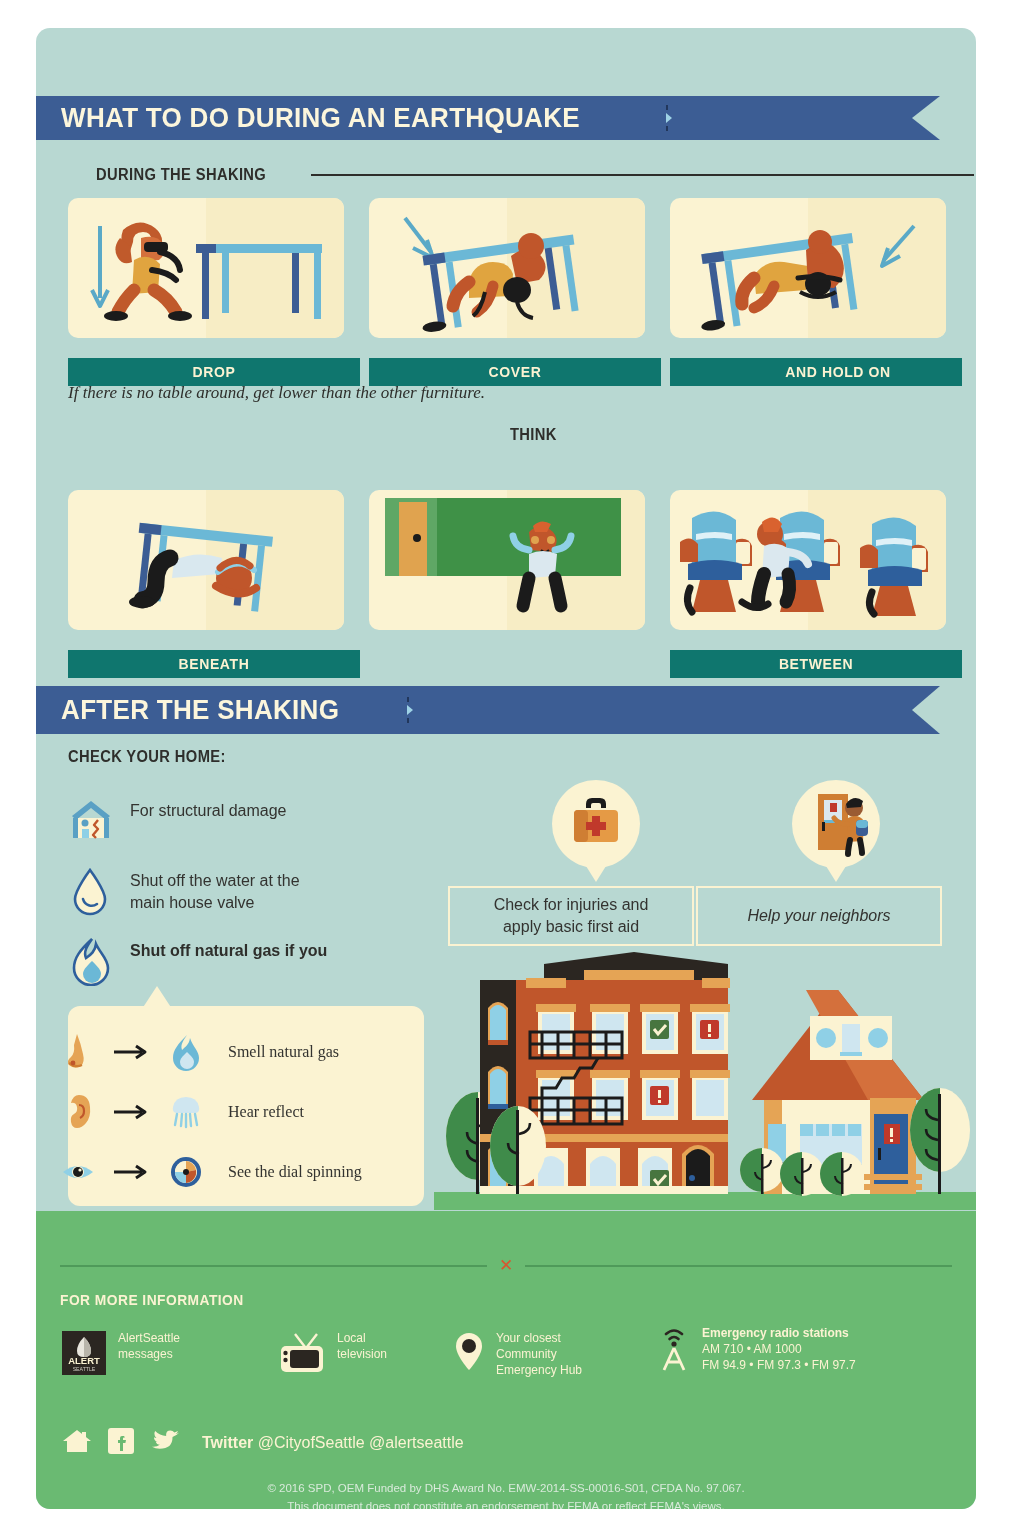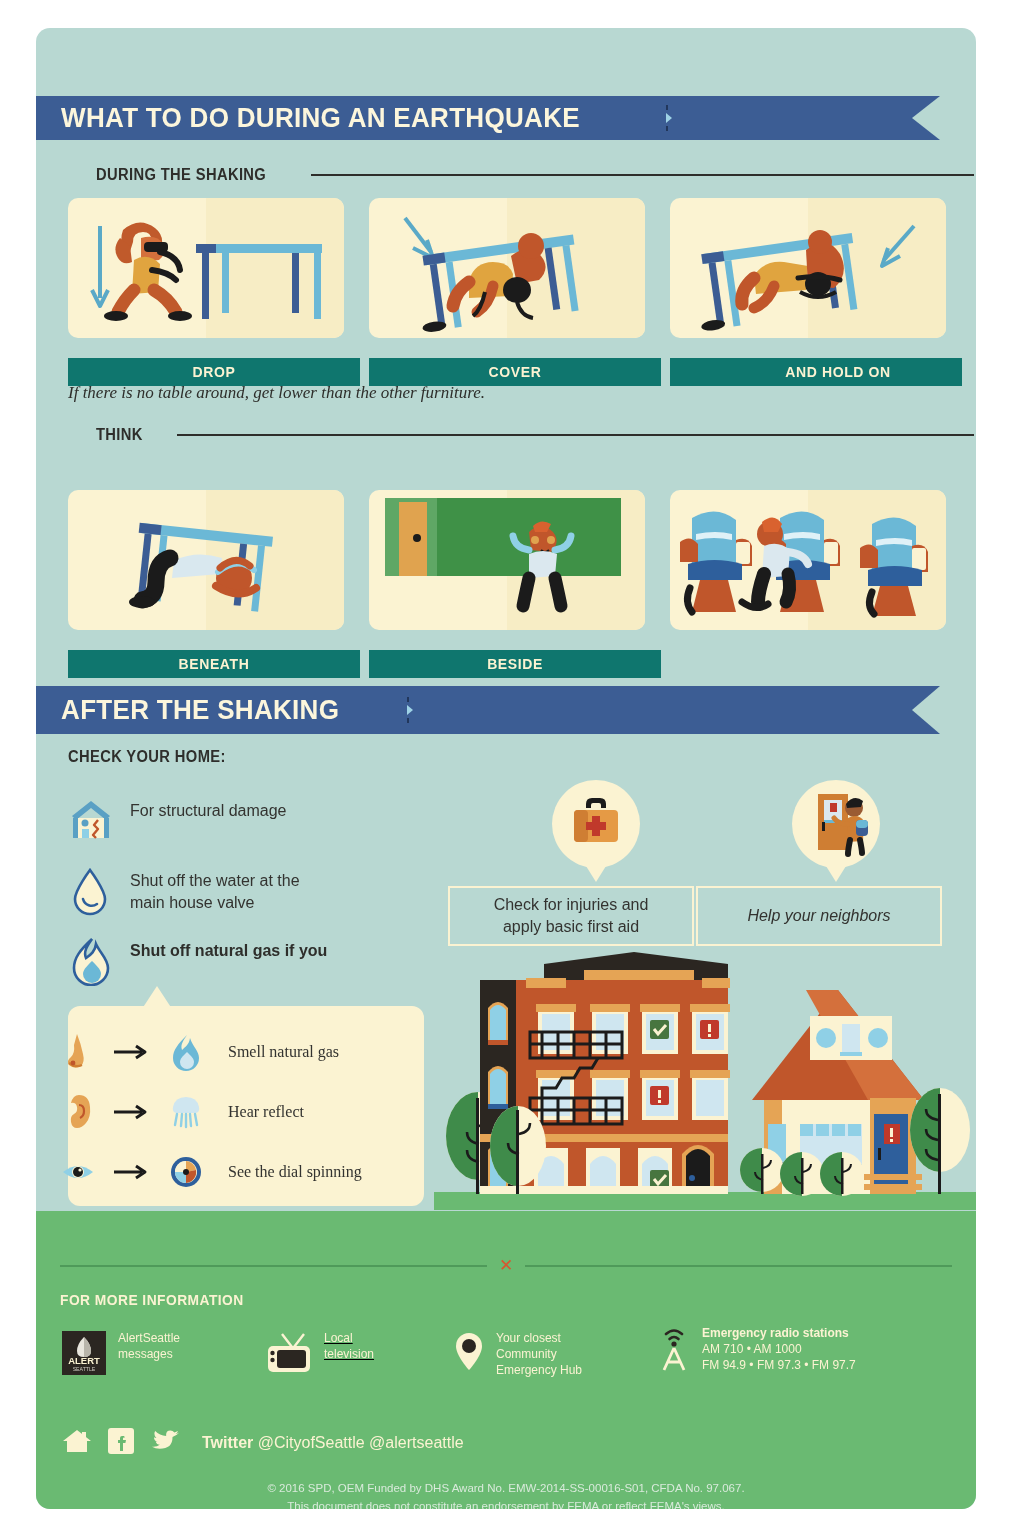--- a/index.html
+++ b/index.html
@@ -302,21 +302,21 @@
       <path d="M128 80 q22 -4 42 2" stroke="#1b1b1b" stroke-width="5" fill="none" stroke-linecap="round"></path>
       <path d="M130 94 q18 10 36 0" stroke="#1b1b1b" stroke-width="4" fill="none"></path>
       <path d="M84 80 q-14 12 -12 26" stroke="#c0562b" stroke-width="13" fill="none" stroke-linecap="round"></path>
       <path d="M104 88 q-6 16 -20 22" stroke="#c0562b" stroke-width="11" fill="none" stroke-linecap="round"></path>
     </svg>
   </div>
   <div class="cap" style="left:634px; top:330px;padding-left:44px;">AND HOLD ON</div>
 
   <div class="note-italic" style="top:355px;">If there is no table around, get lower than the other furniture.</div>
 
-  <div class="sec-label" style="top:398px;">
+  <div class="sec-label" style="top:398px;flex-direction:column;">
     <span class="txt">THINK</span>
     <span class="rule"></span>
   </div>
 
   <div class="card" style="left:32px; top:462px;">
     <div class="half"></div>
     <svg width="276" height="140" viewBox="0 0 276 140">
       <g transform="rotate(6 138 72)">
         <rect x="70" y="40" width="132" height="10" fill="#6bb8d6"></rect>
         <rect x="68" y="40" width="22" height="10" fill="#3c5d94"></rect>
@@ -350,21 +350,20 @@
       <circle cx="166" cy="50" r="4" fill="#e0a34f"></circle>
       <circle cx="182" cy="50" r="4" fill="#e0a34f"></circle>
       <path d="M172 60 q4 4 8 0" stroke="#1b1b1b" stroke-width="2" fill="none"></path>
       <path d="M160 60 q-14 -2 -16 -14" stroke="#8fd0e6" stroke-width="7" fill="none" stroke-linecap="round"></path>
       <path d="M186 60 q14 -2 16 -14" stroke="#8fd0e6" stroke-width="7" fill="none" stroke-linecap="round"></path>
       <path d="M160 64 q14 -6 28 0 l-2 22 l-26 2z" fill="#dbe8ef"></path>
       <path d="M160 88 q-4 18 -6 28" stroke="#1b1b1b" stroke-width="13" fill="none" stroke-linecap="round"></path>
       <path d="M186 88 q4 18 6 28" stroke="#1b1b1b" stroke-width="13" fill="none" stroke-linecap="round"></path>
     </svg>
   </div>
-  <div class="cap" style="left:333px; top:622px;">BESIDE</div>
 
   <div class="card" style="left:634px; top:462px;">
     <div class="half"></div>
     <svg width="276" height="140" viewBox="0 0 276 140">
 
       <g>
         <path d="M22 28 q24 -14 44 2 l0 44 l-44 0z" fill="#6bb8d6"></path>
         <path d="M26 44 q20 -4 36 0 l0 6 q-18 -4 -36 0z" fill="#dff1f7"></path>
         <path d="M10 52 q10 -8 18 2 l0 18 l-18 0z" fill="#c0562b"></path>
         <path d="M66 50 q12 -4 16 6 l0 20 l-16 0z" fill="#c0562b"></path>
@@ -397,20 +396,21 @@
 
       <circle cx="100" cy="44" r="13" fill="#c0562b"></circle>
       <path d="M92 32 q12 -10 20 2 l-4 8 l-14 0z" fill="#d9622f"></path>
       <path d="M94 56 q14 -6 26 4 l-2 26 l-26 2z" fill="#dbe8ef"></path>
       <path d="M118 62 q16 2 20 12" stroke="#dbe8ef" stroke-width="8" fill="none" stroke-linecap="round"></path>
       <path d="M94 84 q-6 18 -6 28" stroke="#1b1b1b" stroke-width="14" fill="none" stroke-linecap="round"></path>
       <path d="M118 84 q4 16 -2 28" stroke="#1b1b1b" stroke-width="13" fill="none" stroke-linecap="round"></path>
       <path d="M72 112 q14 10 26 2" stroke="#1b1b1b" stroke-width="7" fill="none" stroke-linecap="round"></path>
     </svg>
   </div>
+  <div class="cap" style="left:634px; top:622px;">BETWEEN</div>
 
   <div class="ribbon-wrap" style="top:658px;">
     <div class="ribbon" style="top:0; height:48px;">
       <h1>AFTER THE SHAKING</h1>
       <div class="ribbon-dots">
         <span class="rd-tick"></span>
           <span class="rd-arrow"></span>
           <span class="rd-tick"></span>
       </div>
     </div>
@@ -738,21 +738,21 @@
         <path d="M22 6 q7 7 7 14 q0 6 -7 6z" fill="#b8b5aa"></path>
         <text x="22" y="33" font-size="9.5" font-weight="bold" fill="#fbf3d2" text-anchor="middle" font-family="Liberation Sans, sans-serif">ALERT</text>
         <text x="22" y="40" font-size="5.2" fill="#cfccc2" text-anchor="middle" font-family="Liberation Sans, sans-serif">SEATTLE</text>
       </svg>
     </span>
     <span class="itxt">
       <span>AlertSeattle</span><br><span>messages</span>
     </span>
   </div>
 
-  <div class="info-item" style="left:228px; top:1303px;text-decoration:underline;">
+  <div class="info-item" style="left:241px; top:1303px;">
     <span>
       <svg width="48" height="44" viewBox="0 0 48 44">
         <path d="M18 3 L28 16 M40 3 L30 16" stroke="#fbf3d2" stroke-width="2.4" fill="none"></path>
         <rect x="4" y="15" width="42" height="26" rx="5" fill="#fbf3d2"></rect>
         <rect x="13" y="19" width="29" height="18" rx="3" fill="#2b2621"></rect>
         <circle cx="8.5" cy="22" r="2.2" fill="#2b2621"></circle>
         <circle cx="8.5" cy="29" r="2.2" fill="#2b2621"></circle>
       </svg>
     </span>
     <span class="itxt">

